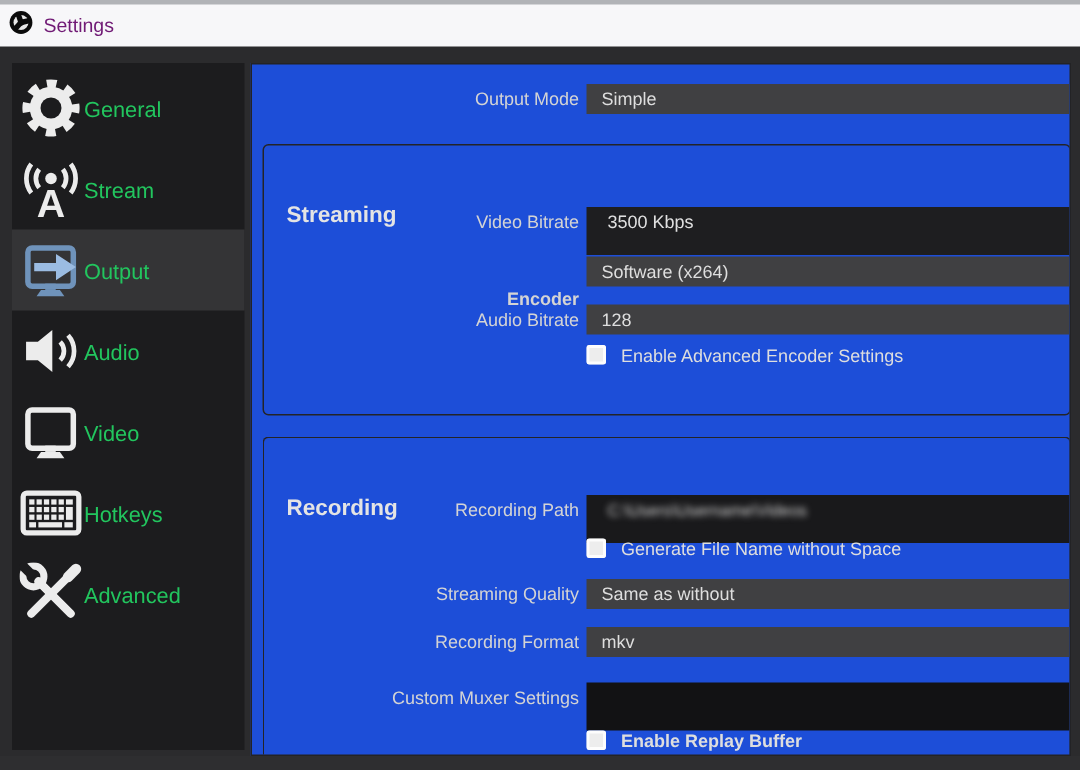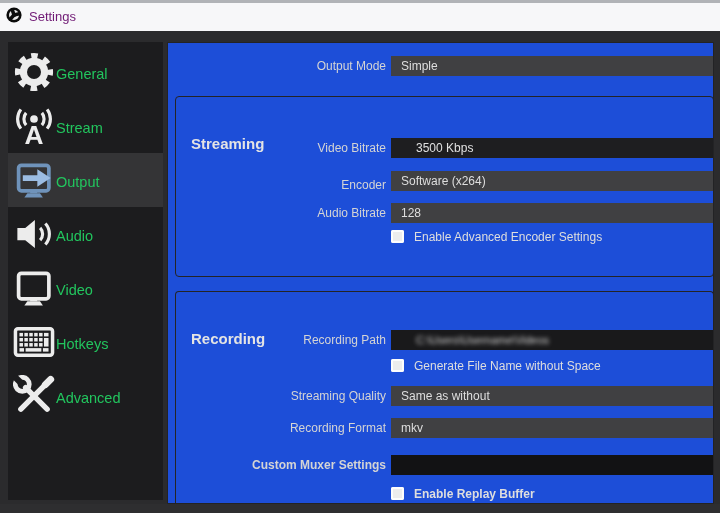--- a/index.html
+++ b/index.html
@@ -9,21 +9,21 @@
   .title-text { position:absolute; left:29px; top:6px; font-size:13px; color:#701a75; }
   .logo { position:absolute; left:6px; top:4px; }
   .sidebar { position:absolute; left:8px; top:42px; width:155px; height:458px; background:#1c1c1e; }
   .nav-item { position:absolute; left:0; width:155px; height:54px; }
   .nav-item.sel { background:#343436; }
   .nav-icon { position:absolute; left:5px; top:50%; transform:translateY(-50%); }
   .nav-label { position:absolute; left:48px; top:calc(50% + 2px); transform:translateY(-50%); font-size:14.5px; color:#22c55e; }
   .content { position:absolute; left:167px; top:42px; width:547px; height:462px; background:#1d4ed8; border:1px solid #232325; overflow:hidden; }
   .lbl { position:absolute; font-size:12px; color:#d4d4d4; text-align:right; right:327px; }
   .combo { position:absolute; left:223px; width:322px; height:20px; background:#404042; color:#dedede; font-size:12px; line-height:20px; padding-left:10px; }
-  .lineedit { position:absolute; left:223px; width:322px; height:20px; background:#1e1e20; color:#e0e0e0; font-size:12px; line-height:20px; padding-left:25px; }
+  .lineedit { position:absolute; left:223px; width:322px; height:32px; background:#1e1e20; color:#e0e0e0; font-size:12px; line-height:20px; padding-left:14px; }
   .groupbox { position:absolute; left:7px; width:539px; border:1px solid #242426; border-radius:4px; }
   .gb-title { position:absolute; left:15px; top:3px; font-size:15px; font-weight:bold; color:#e4e4e4;margin-top:35px; }
   .checkbox { position:absolute; left:223px; width:13px; height:13px; background:#ededed; border-radius:2px; box-shadow:inset 0 0 0 2px #fdfdfd; }
   .cb-label { position:absolute; left:246px; font-size:12px; color:#dedede; }
   .blurtxt { filter:blur(2.2px); color:#d2d2d2; font-size:11px; letter-spacing:0px; }
 </style>
 </head>
 <body>
 
   <div class="titlebar">
@@ -133,36 +133,36 @@
 
   <div class="content">
     <div class="lbl" style="top:16px;">Output Mode</div>
     <div class="combo" style="top:13px;">Simple</div>
 
     <div class="groupbox" style="top:53px; height:181px;">
       <div class="gb-title">Streaming</div>
     </div>
     <div class="lbl" style="top:98px;text-align:right;">Video Bitrate</div>
     <div class="lineedit" style="top:95px;">3500 Kbps</div>
-    <div class="lbl" style="top:135px;">Encoder</div>
+    <div class="lbl" style="top:149px;font-weight:bold;">Encoder</div>
     <div class="combo" style="top:128px;">Software (x264)</div>
     <div class="lbl" style="top:163px;">Audio Bitrate</div>
     <div class="combo" style="top:160px;">128</div>
     <div class="checkbox" style="top:187px;"></div>
     <div class="cb-label" style="top:187px;">Enable Advanced Encoder Settings</div>
 
     <div class="groupbox" style="top:248px; height:213px; border-bottom:none; border-radius:4px 4px 0 0;">
       <div class="gb-title">Recording</div>
     </div>
     <div class="lbl" style="top:290px;">Recording Path</div>
     <div class="lineedit" style="top:287px; background:#19191b;"><span class="blurtxt">C:\Users\Username\Videos</span></div>
     <div class="checkbox" style="top:316px;"></div>
     <div class="cb-label" style="top:316px;">Generate File Name without Space</div>
     <div class="lbl" style="top:346px;">Streaming Quality</div>
     <div class="combo" style="top:343px;">Same as without</div>
     <div class="lbl" style="top:378px;">Recording Format</div>
     <div class="combo" style="top:375px;">mkv</div>
-    <div class="lbl" style="top:415px;font-weight:bold;">Custom Muxer Settings</div>
+    <div class="lbl" style="top:415px;">Custom Muxer Settings</div>
     <div class="lineedit" style="top:412px; background:#121214;"></div>
     <div class="checkbox" style="top:444px;"></div>
     <div class="cb-label" style="top:444px;font-weight:bold;">Enable Replay Buffer</div>
   </div>
   <div style="position:absolute;left:0;top:504px;width:720px;height:9px;background:#2e2e30;"></div>
 
 </body></html>

